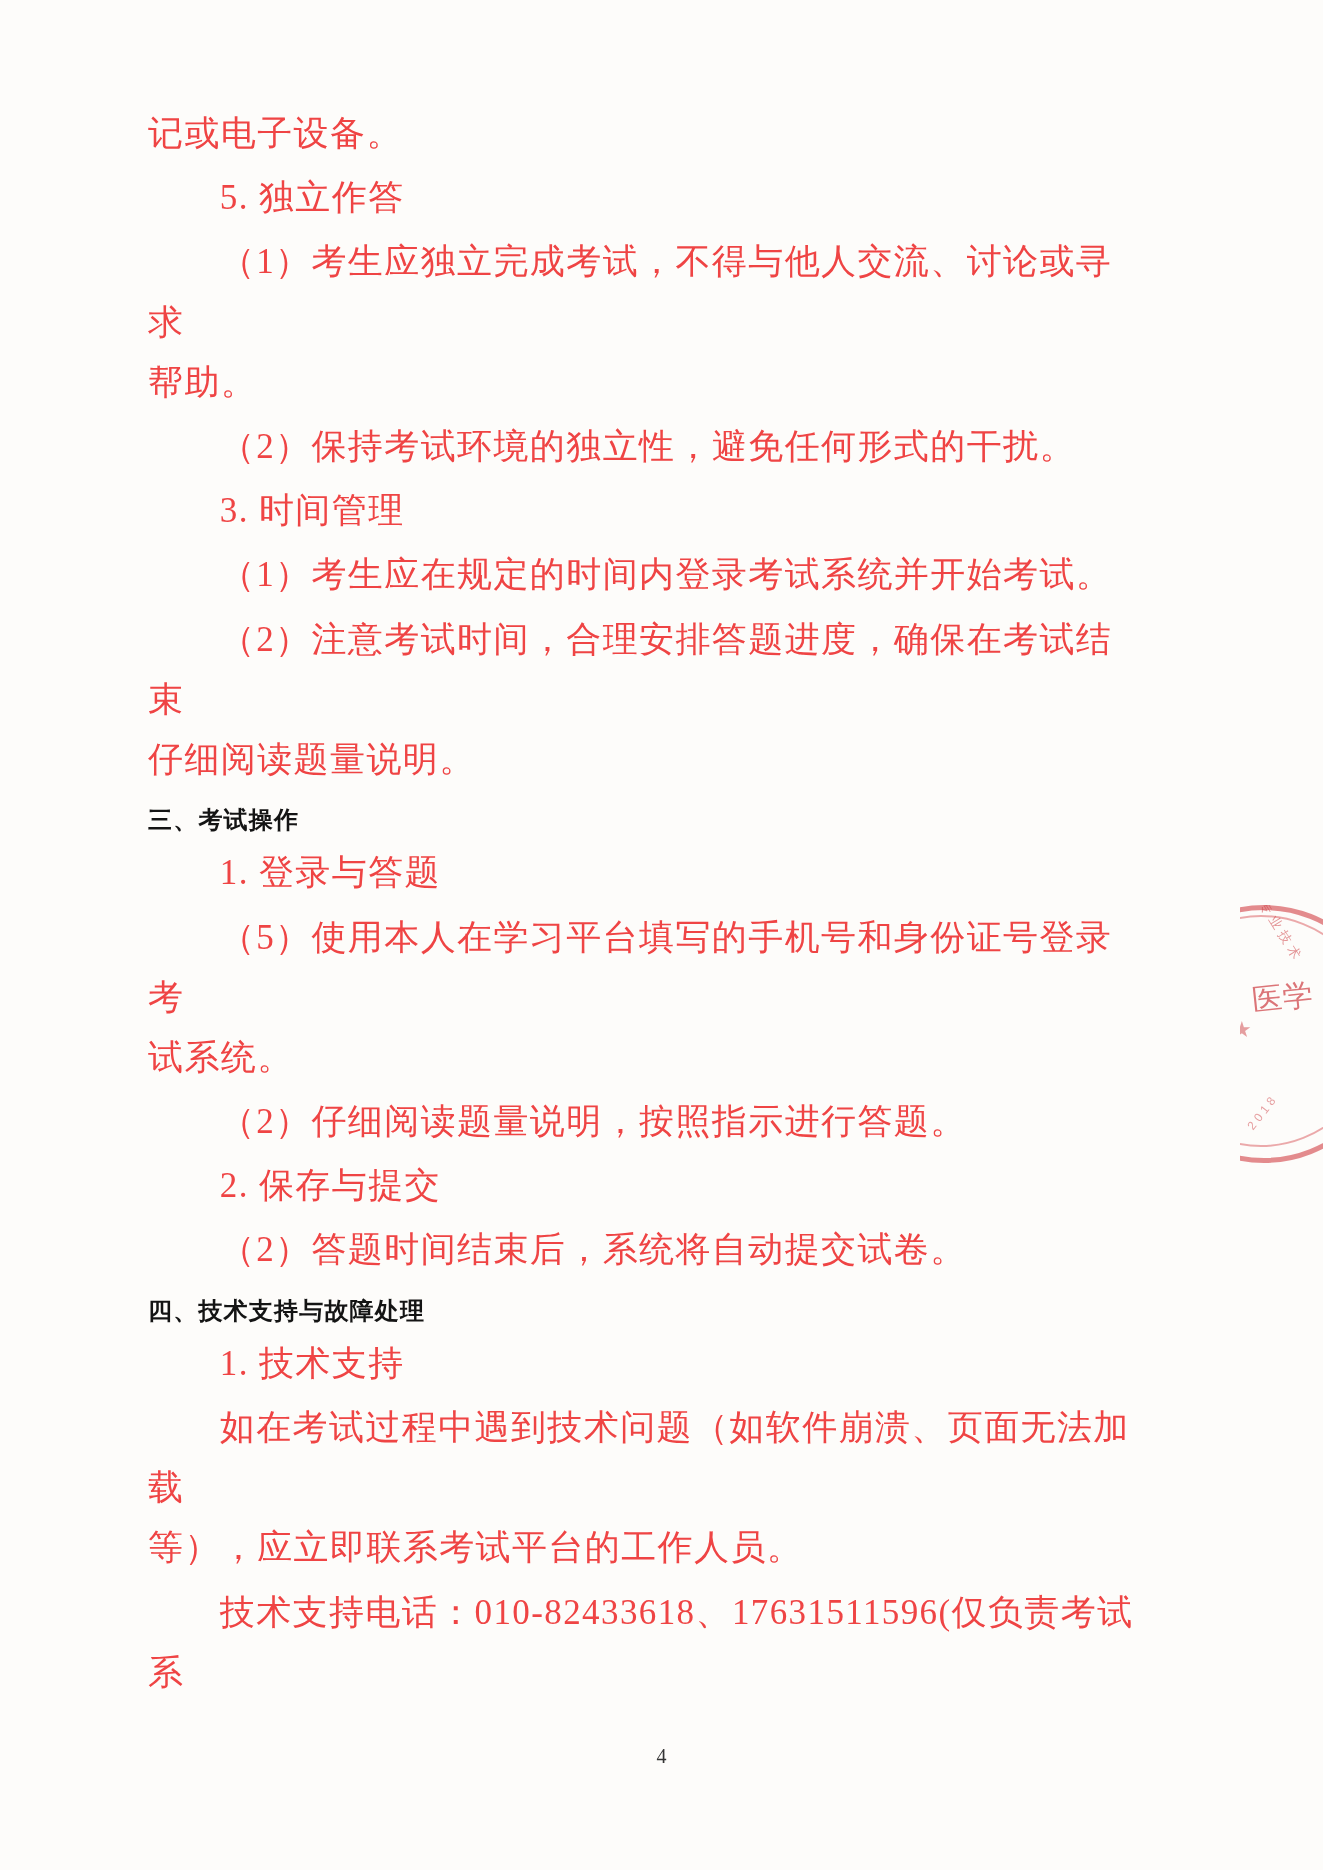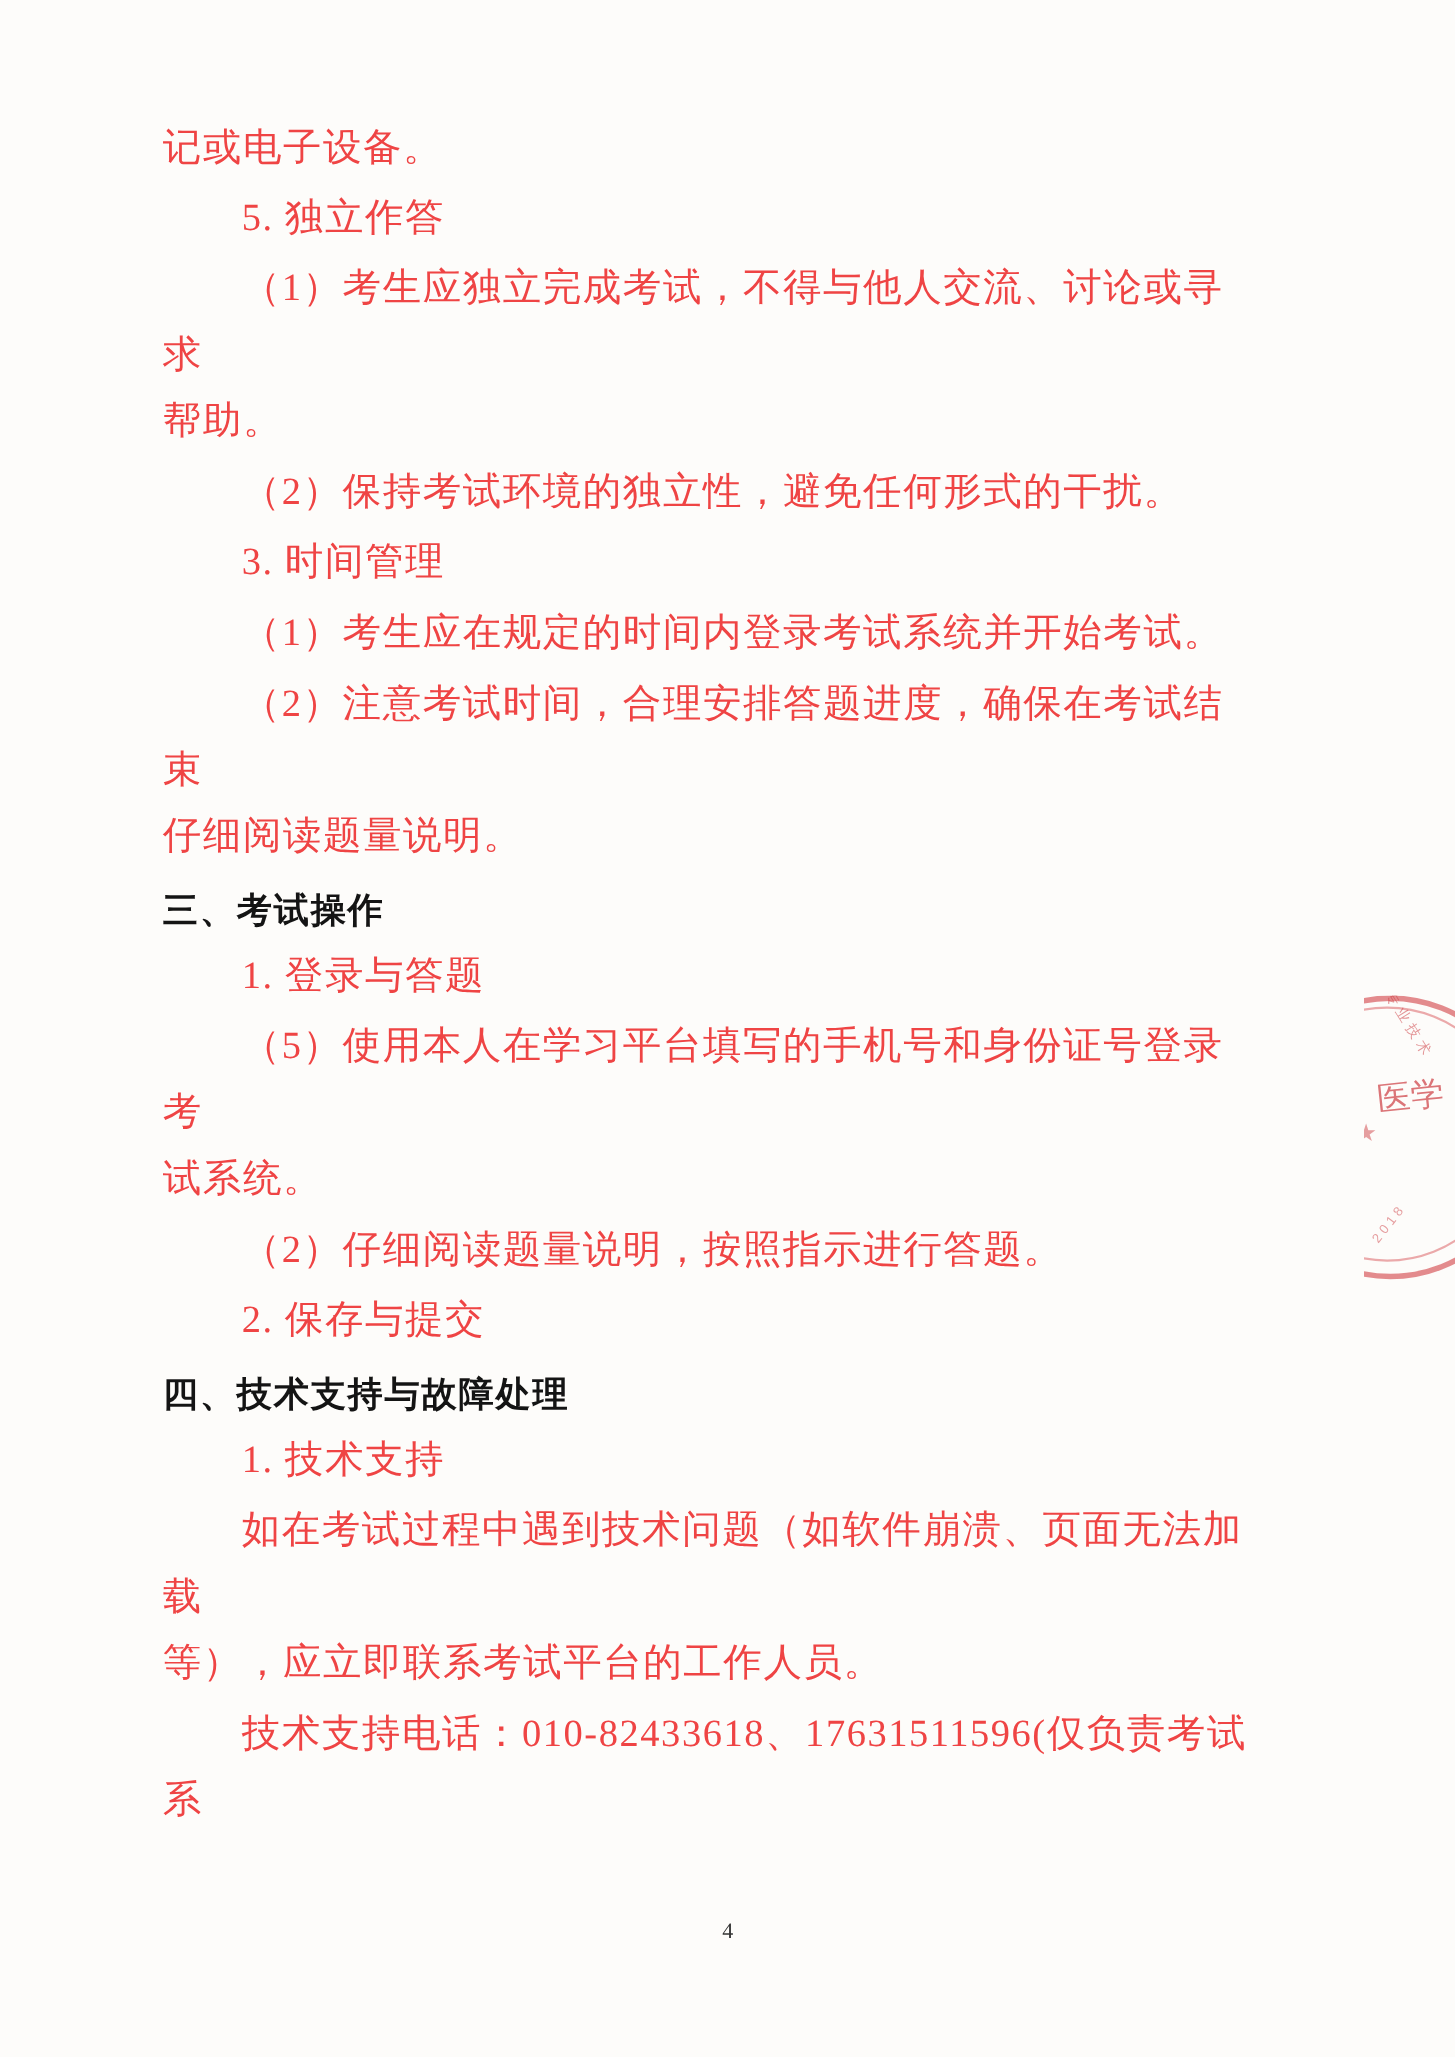--- a/index.html
+++ b/index.html
@@ -31,21 +31,21 @@
     line-height: 1.72;
     letter-spacing: 0.04em;
     color: #ef4444;
     white-space: pre-wrap;
     font-family: "Liberation Serif", "DejaVu Serif", serif;
   }
   .indent {
     text-indent: 2.05em;
   }
   .heading {
-    font-size: 32px;
+    font-size: 24px;
     font-weight: bold;
     line-height: 1.72;
     letter-spacing: 0.05em;
     color: #141414;
     font-family: "Liberation Serif", "DejaVu Serif", serif;
   }
   .block {
     margin-bottom: 4px;
   }
   .heading-block {
@@ -188,20 +188,23 @@
 
     <div class="block">
       <div class="line indent">（2）仔细阅读题量说明，按照指示进行答题。</div>
     </div>
 
     <div class="block">
       <div class="line indent">2. 保存与提交</div>
     </div>
 
 
+    <div class="block">
+      <div class="line indent">（2）答题时间结束后，系统将自动提交试卷。</div>
+    </div>
 
     <div class="heading-block">
       <div class="heading">四、技术支持与故障处理</div>
     </div>
 
     <div class="block">
       <div class="line indent">1. 技术支持</div>
     </div>
 
     <div class="block">

